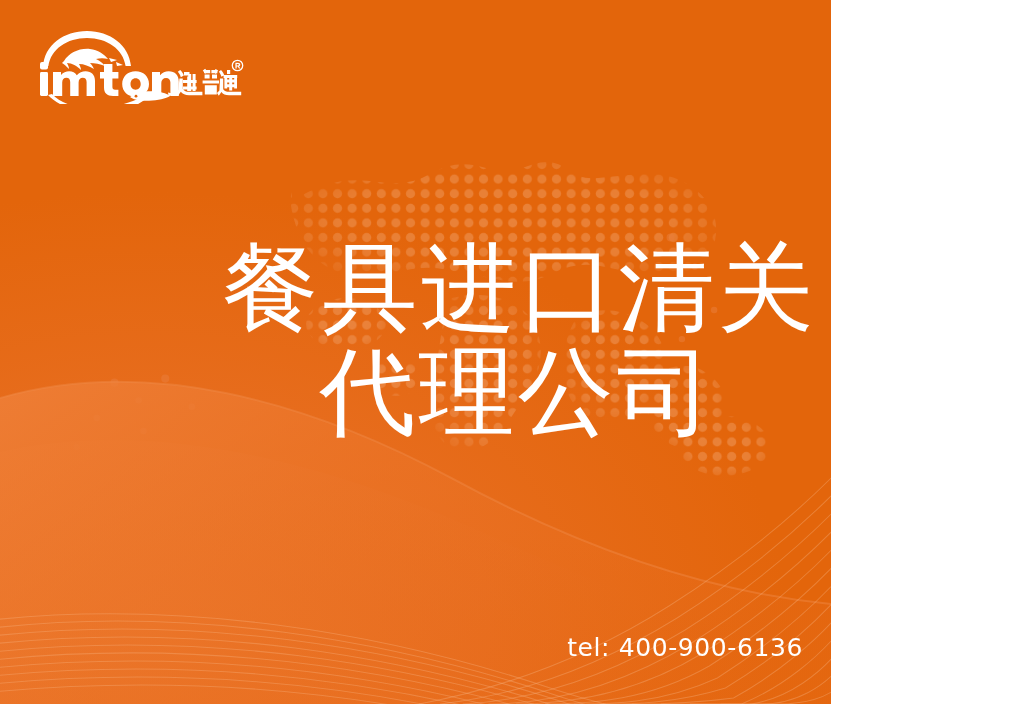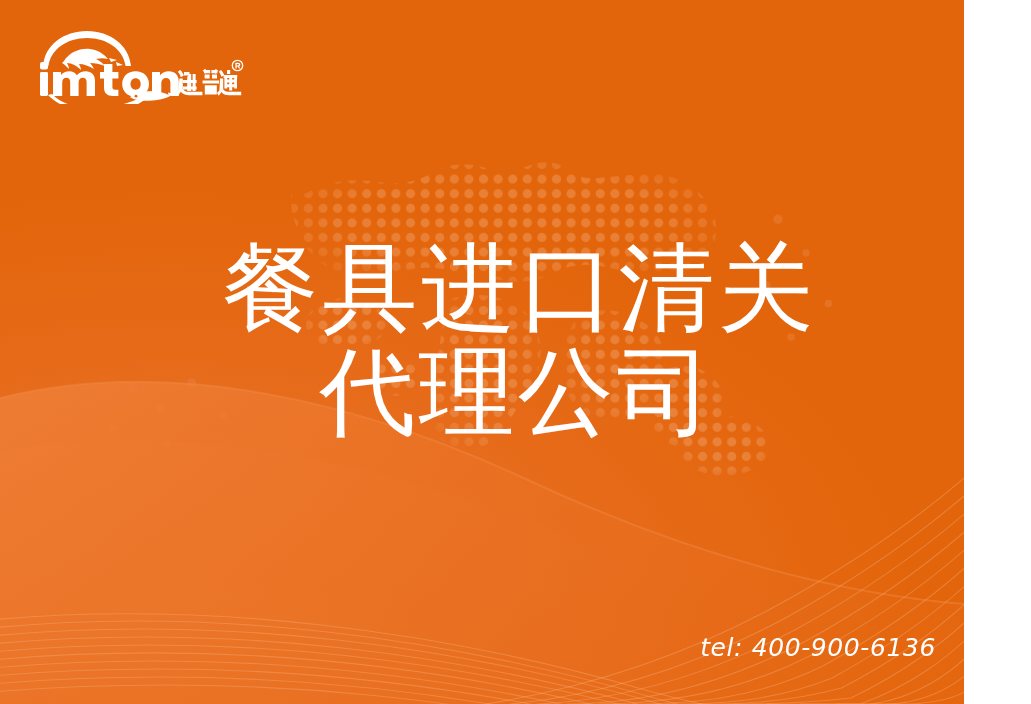--- a/index.html
+++ b/index.html
@@ -8,21 +8,21 @@
   html, body {
     width: 1031px;
     height: 704px;
     overflow: hidden;
     background: #ffffff;
     font-family: "Liberation Sans", "DejaVu Sans", sans-serif;
   }
 
   #banner {
     position: relative;
-    width: 964px;
+    width: 831px;
     height: 704px;
     overflow: hidden;
     background: #000000;
     isolation: isolate;
   }
 
   
   .bg-layer {
     position: absolute;
     inset: 0;
@@ -88,21 +88,20 @@
   #tel {
     position: absolute;
     right: 28px;
     bottom: 42px;
     color: #ffffff;
     font-family: "DejaVu Sans", "Liberation Sans", sans-serif;
     font-weight: 400;
     font-size: 25px;
     letter-spacing: .6px;
     white-space: nowrap;
-    font-style: italic;
   }
 </style>
 </head>
 <body>
 
 <div id="banner">
 
   <div class="bg-layer" id="bg-base"></div>
 
   <svg class="bg-layer" id="dot-map" viewBox="0 0 586 382" preserveAspectRatio="none" aria-hidden="true">

